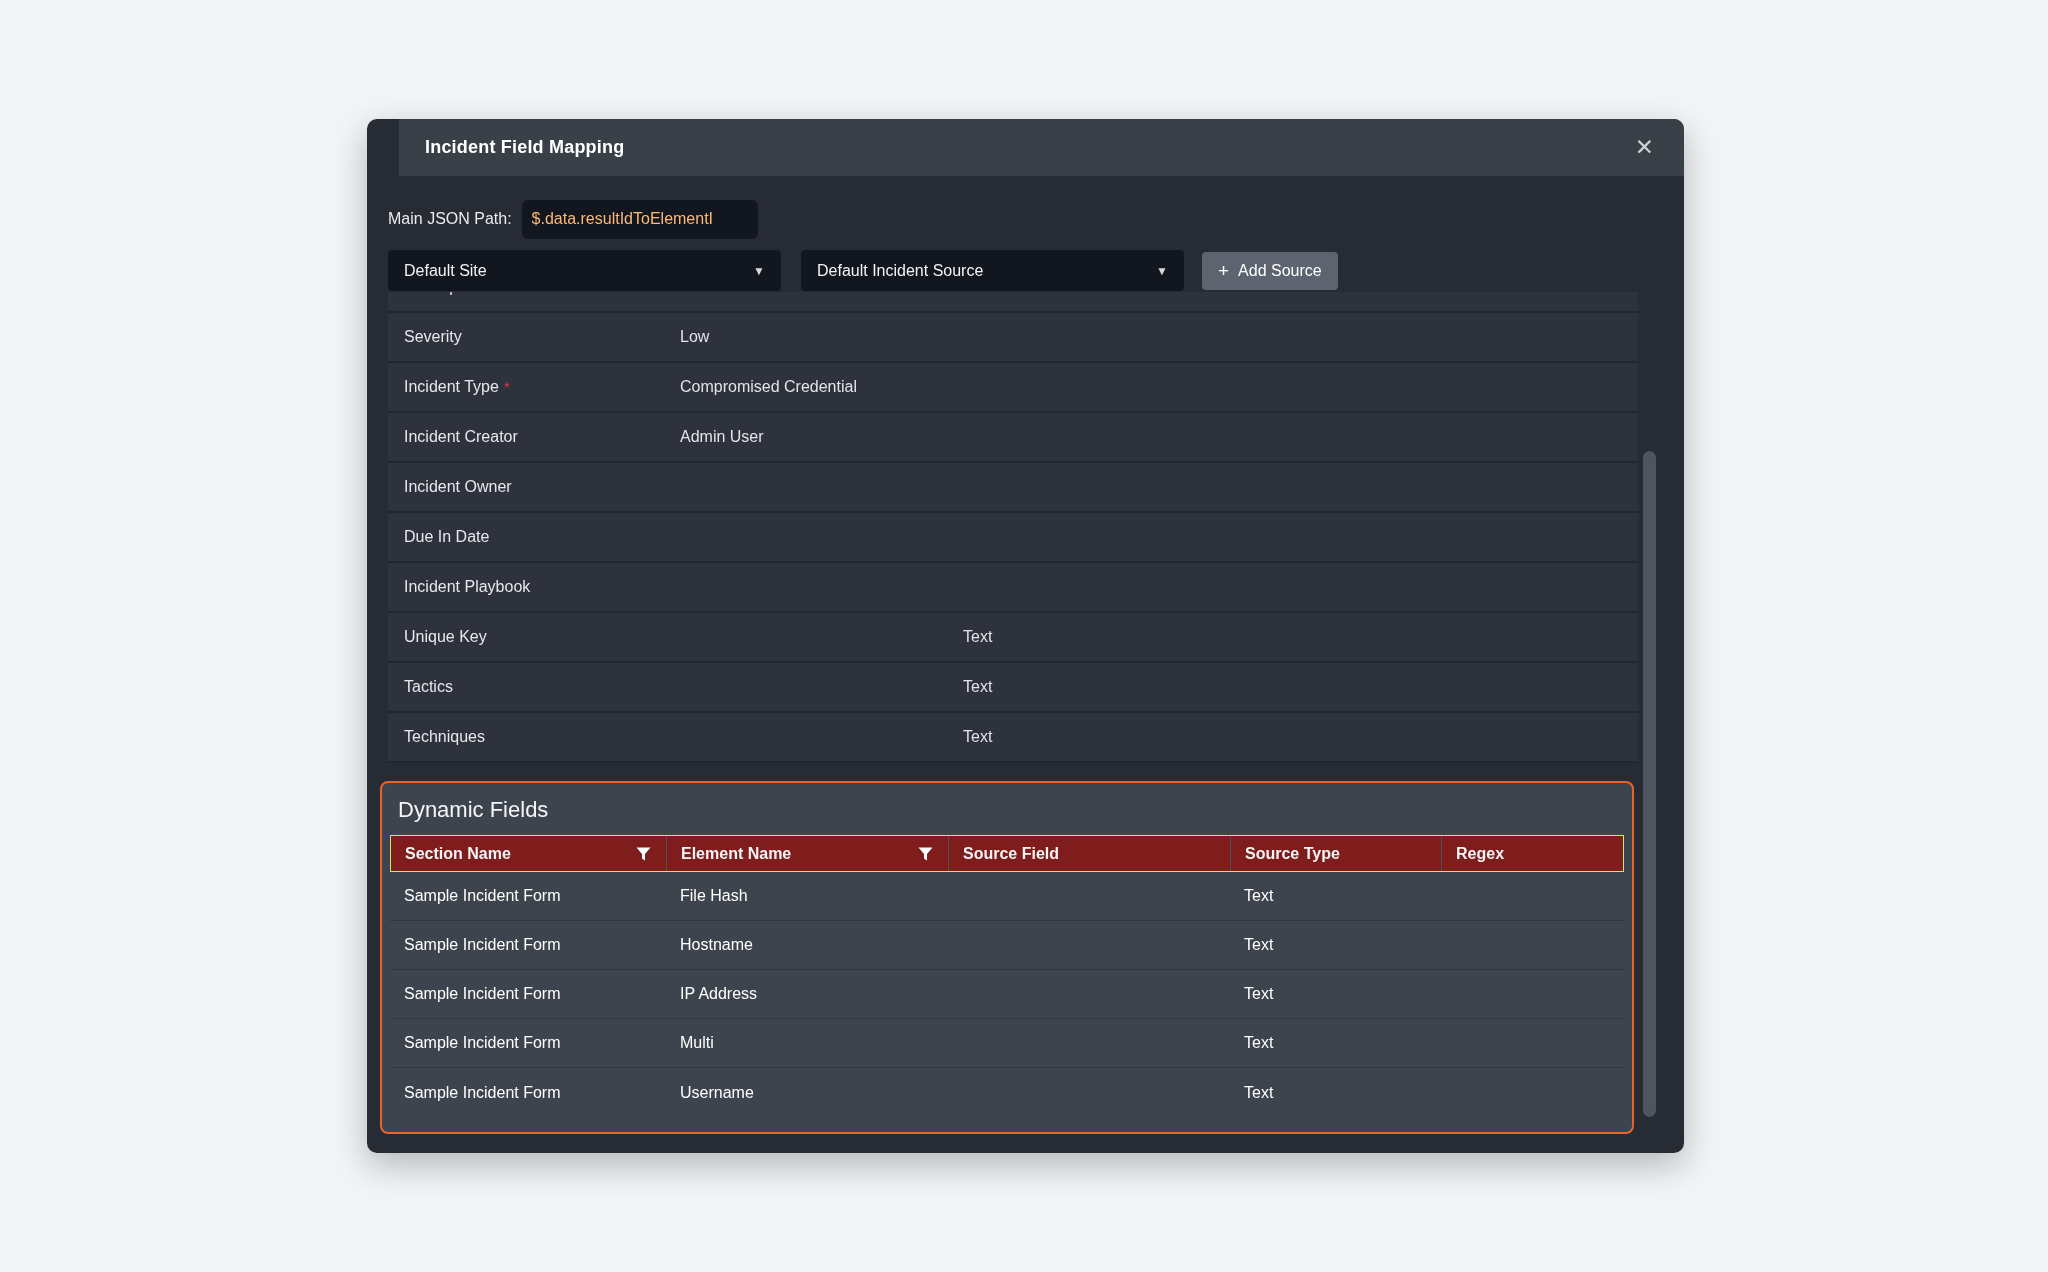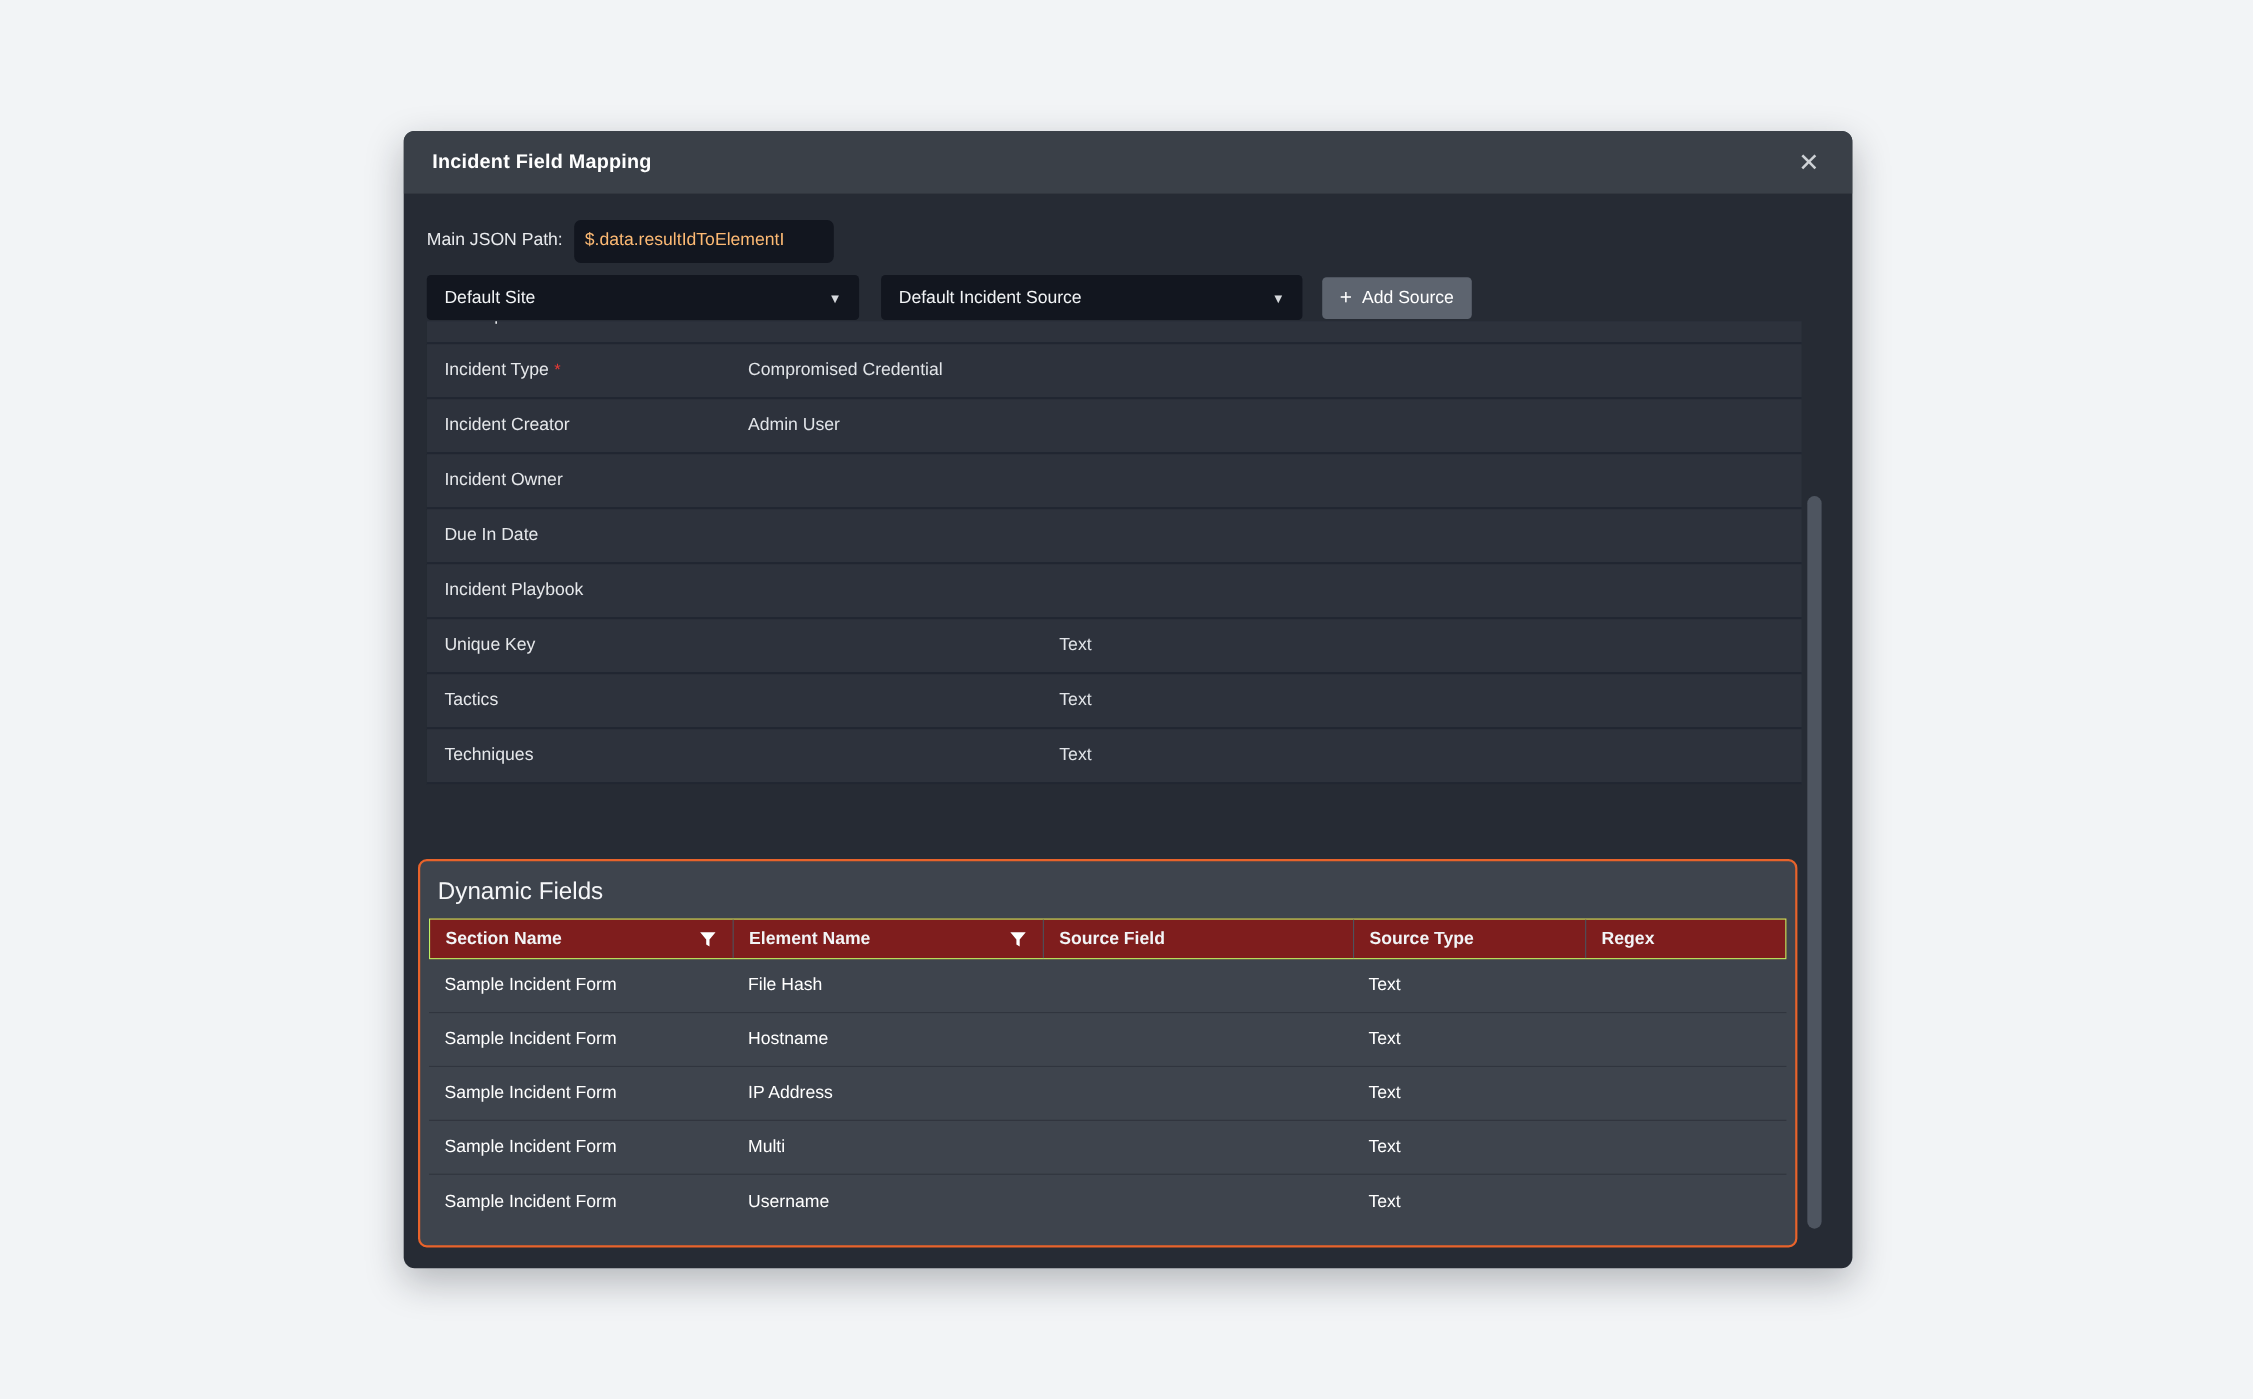--- a/index.html
+++ b/index.html
@@ -15,20 +15,21 @@
     position:absolute; left:367px; top:119px;
     width:1317px; height:1034px;
     background:#262b34; border-radius:10px;
     box-shadow:0 12px 34px rgba(20,25,35,.28);
     overflow:hidden;
   }
   .modal-header {
     height:57px; background:#3a4048;
     display:flex; align-items:center; justify-content:space-between;
     padding:0 26px;
+    margin-left:32px;
   }
   .modal-title { color:#ffffff; font-size:18px; font-weight:bold; letter-spacing:.2px; }
   .close-btn {
     color:#ced2d6; font-size:23px; line-height:1; cursor:pointer;
     font-weight:400; padding:2px 4px;
   }
   .modal-body { position:relative; height:977px; }
 
   
   .json-row {
@@ -150,20 +151,25 @@
     </div>
 
     <div class="table-clip">
       <div class="field-table" id="field-table">
   <div class="f-row">
     <span class="f-label"><span>Description</span></span>
     <span class="f-value"></span>
     <span class="f-type">Text</span>
   </div>
 
+  <div class="f-row">
+    <span class="f-label"><span>Severity</span></span>
+    <span class="f-value">Low</span>
+    <span class="f-type"></span>
+  </div>
 
   <div class="f-row">
     <span class="f-label"><span>Incident Type</span><span class="f-star" style="display: inline;">*</span></span>
     <span class="f-value">Compromised Credential</span>
     <span class="f-type"></span>
   </div>
 
   <div class="f-row">
     <span class="f-label"><span>Incident Creator</span></span>
     <span class="f-value">Admin User</span>

